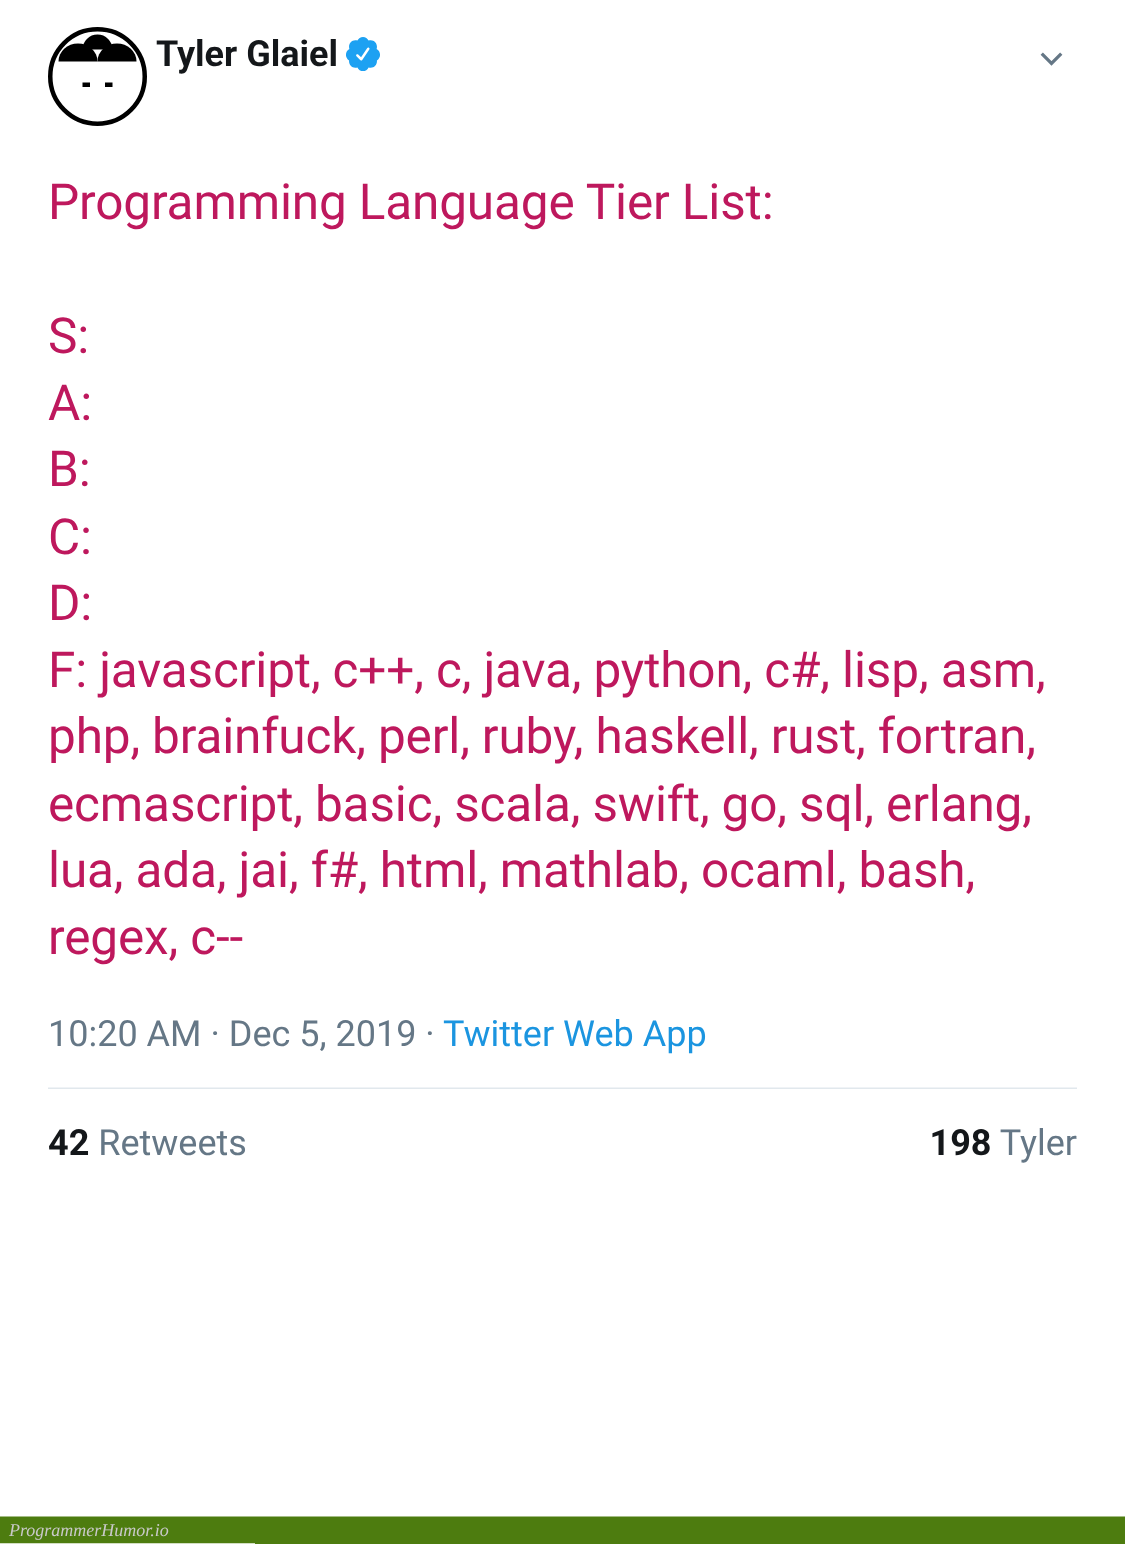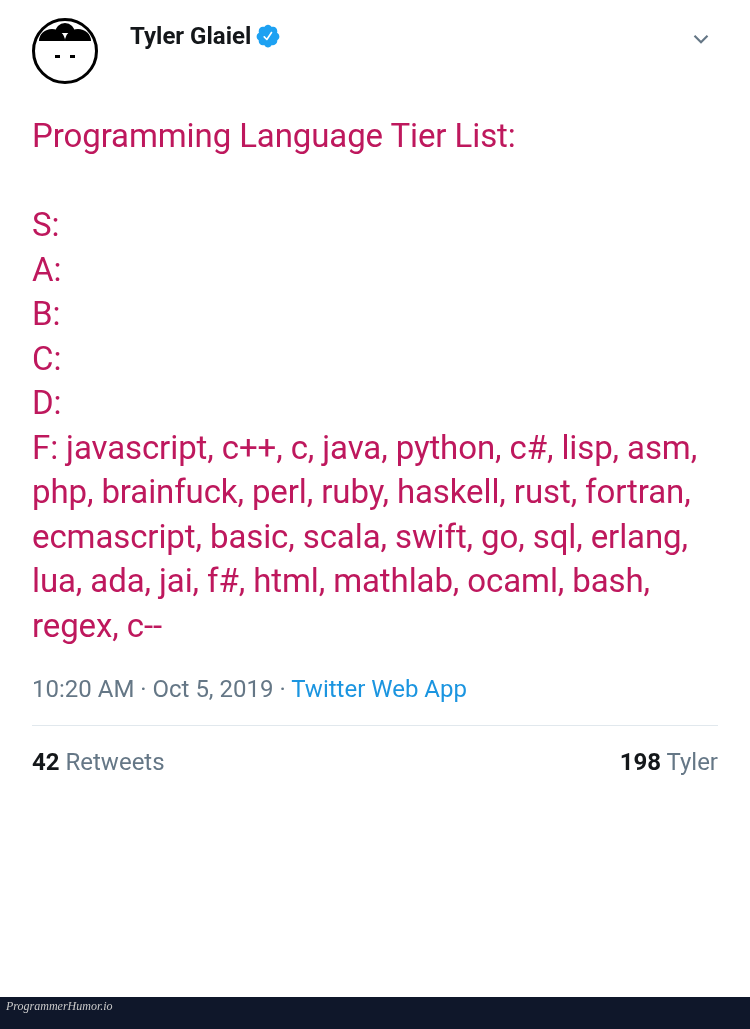--- a/index.html
+++ b/index.html
@@ -74,21 +74,21 @@
     }
     .avatar-eye-r {
       position: absolute;
       top: 34px;
       right: 20px;
       width: 5px;
       height: 3px;
       background: #000;
     }
     .names {
-      margin-left: 32px;
+      margin-left: 6px;
       padding-top: 4px;
     }
     .display-name-row {
       display: flex;
       align-items: center;
       gap: 4px;
     }
     .display-name {
       font-size: 24px;
       font-weight: 700;
@@ -145,22 +145,22 @@
     }
     .stats-row .count {
       color: #14171a;
       font-weight: 700;
     }
     .watermark {
       position: absolute;
       bottom: 0;
       left: 0;
       right: 0;
-      height: 32px;
-      background: #0f172a;
+      height: 18px;
+      background: #4d7c0f;
       color: #c9c9c9;
       font-size: 12px;
       font-style: italic;
       font-family: Georgia, 'Times New Roman', serif;
       padding-left: 6px;
       line-height: 18px;
     }
   </style>
 </head>
 <body>
@@ -197,21 +197,21 @@
   <div class="tweet-text">Programming Language Tier List:
 
 S:
 A:
 B:
 C:
 D:
 F: javascript, c++, c, java, python, c#, lisp, asm, php, brainfuck, perl, ruby, haskell, rust, fortran, ecmascript, basic, scala, swift, go, sql, erlang, lua, ada, jai, f#, html, mathlab, ocaml, bash, regex, c--</div>
 
   <div class="meta-row">
-    <span>10:20 AM · Oct 5, 2019</span>
+    <span>10:20 AM · Dec 5, 2019</span>
     <span> · </span>
     <span class="source">Twitter Web App</span>
   </div>
 
   <hr class="divider">
 
   <div class="stats-row">
     <div>
       <span class="count">42</span>
       <span>Retweets</span>

